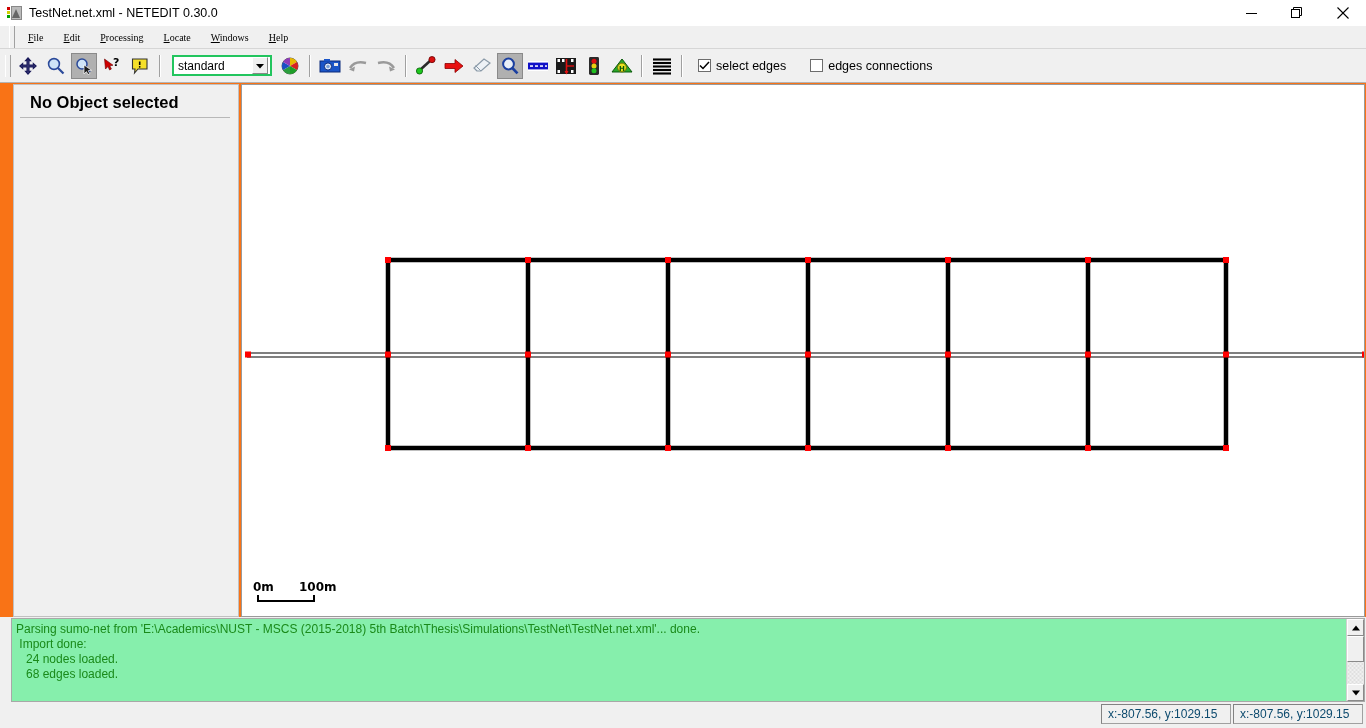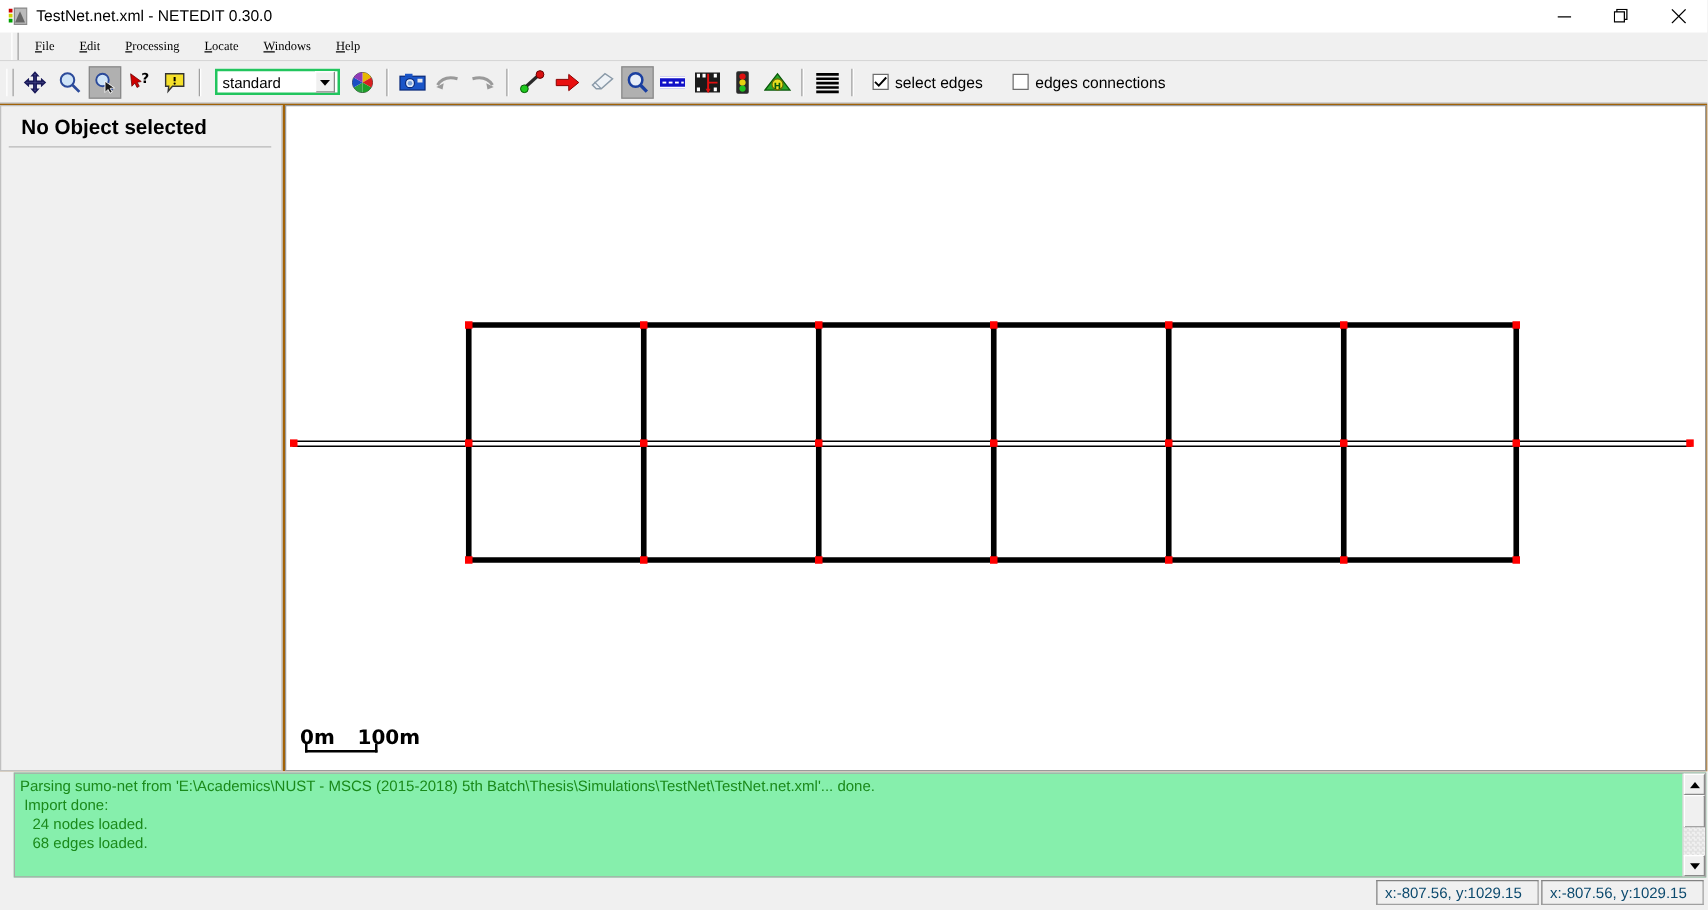--- a/index.html
+++ b/index.html
@@ -145,22 +145,22 @@
     margin-right: 5px;
     flex: 0 0 auto;
   }
   .chk-label { font-size: 12.5px; color: #000; white-space: nowrap; }
 
   
   .main {
     flex: 1 1 auto;
     display: flex;
     min-height: 0;
-    background: #a16207;
-    padding: 1px 1px 0 0;
+    background: #f97316;
+    padding: 1px 1px 0 13px;
     box-sizing: border-box;
   }
   .sidebar {
     width: 226px;
     flex: 0 0 auto;
     background: #f0f0f0;
     border: 1px solid #c0c0c0;
     box-sizing: border-box;
     padding: 0;
     display: flex;
@@ -185,21 +185,21 @@
     overflow: hidden;
   }
   .canvas-holder svg { display: block; }
   .scale-bar {
     position: absolute;
     left: 11px; bottom: 14px;
     font-family: "DejaVu Sans", sans-serif;
   }
   .scale-labels {
     display: flex;
-    font-size: 16px;
+    font-size: 12px;
     font-weight: bold;
     color: #000;
     position: relative;
     height: 15px;
   }
   .scale-labels .l0 { position: absolute; left: 0; }
   .scale-labels .l1 { position: absolute; left: 46px; }
   .scale-ruler {
     width: 58px; height: 7px;
     border: 2px solid #000;

